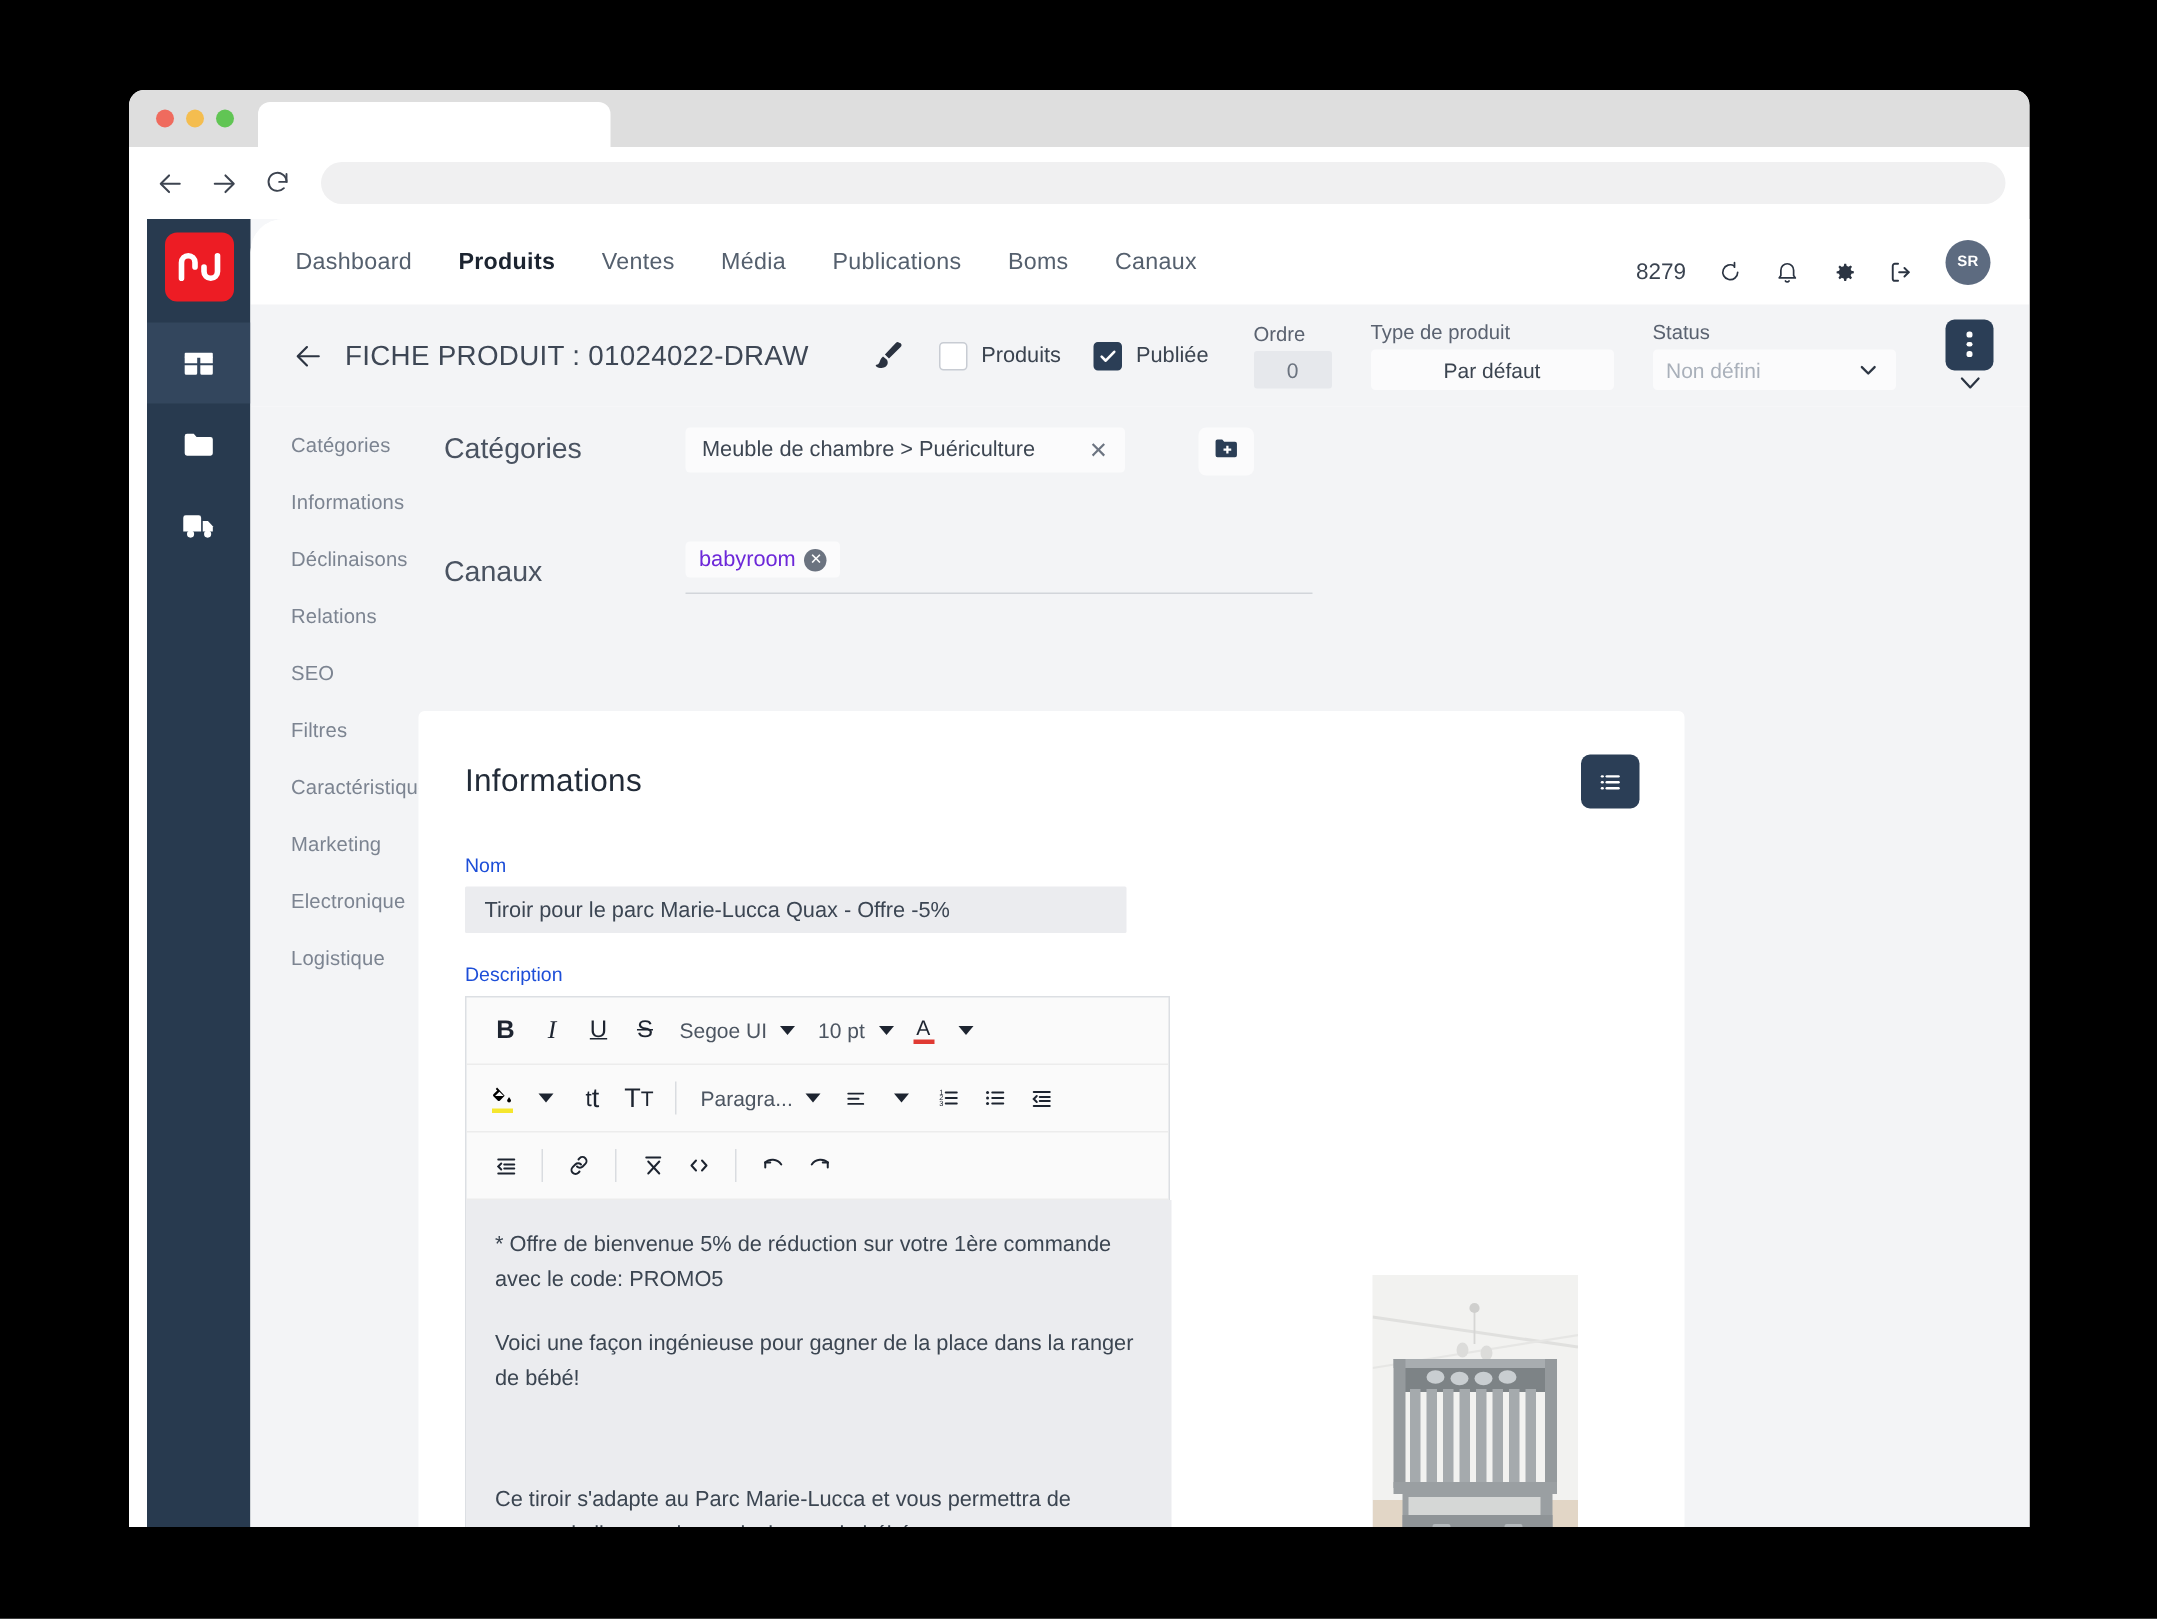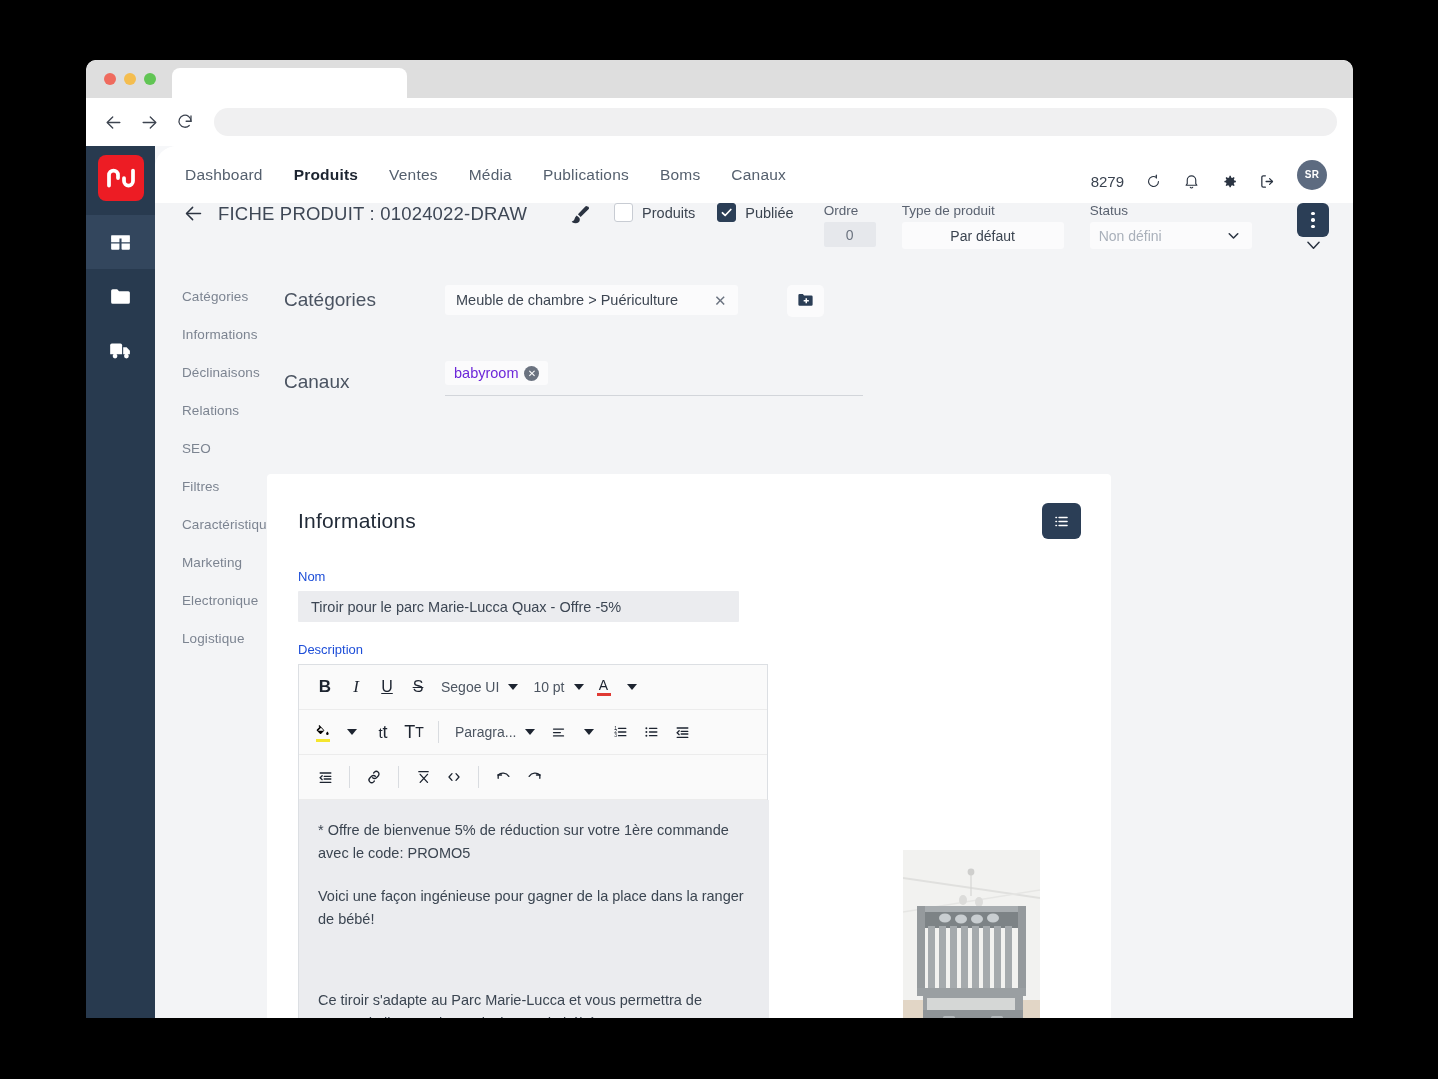--- a/index.html
+++ b/index.html
@@ -67,20 +67,21 @@
     border-radius: 14px;
     margin-left: 4px;
   }
 
   
   .app {
     position: relative;
     height: 872px;
     background: #f6f7f9;
     display: flex;
+    margin-left: 12px;
   }
 
   
   .rail {
     width: 69px;
     background: #283a4f;
     flex: 0 0 69px;
     padding-top: 9px;
   }
   .rail-logo {
@@ -136,21 +137,21 @@
     font-size: 10px; font-weight: bold;
     display: flex; align-items: center; justify-content: center;
     letter-spacing: .3px;
   }
 
   
   .page-header {
     background: #f3f4f6;
     height: 68px;
     display: flex;
-    align-items: flex-start;
+    align-items: center;
     padding: 0 24px 0 28px;
     position: relative;
   }
   .back-arrow { color: #2c3442; margin-right: 14px; display:flex; }
   .page-title {
     font-size: 18.5px;
     color: #3e4755;
     letter-spacing: .2px;
     white-space: nowrap;
   }

